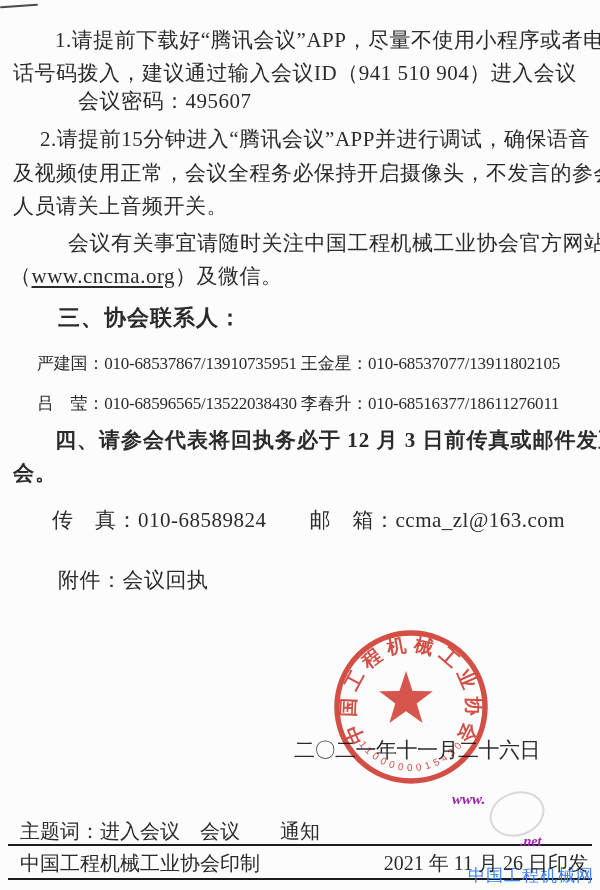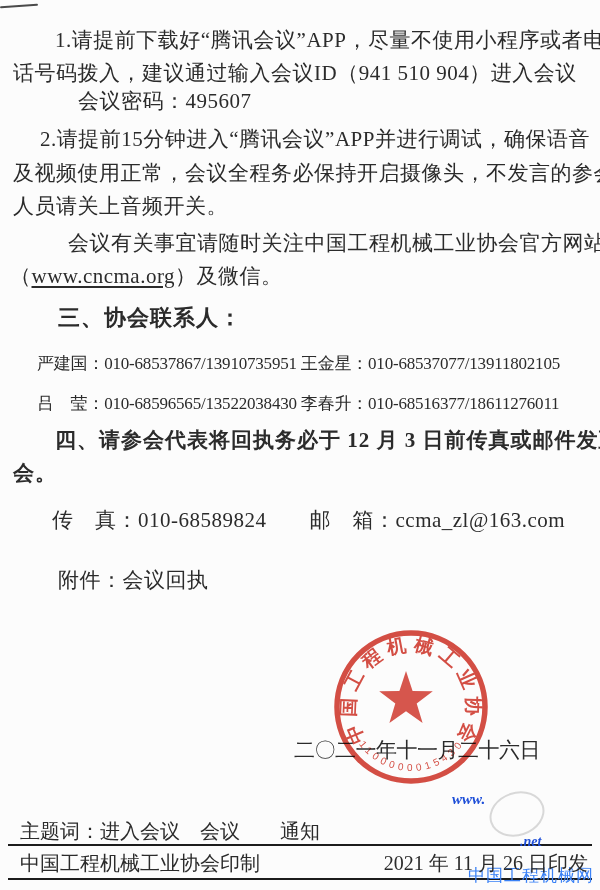--- a/index.html
+++ b/index.html
@@ -21,21 +21,21 @@
   .seal{position:absolute;left:321px;top:617px;width:180px;height:180px;
         mix-blend-mode:multiply;opacity:0.9;}
   
   .footer-keywords{position:absolute;left:20px;top:818px;font-size:20px;white-space:pre;}
   .hr{position:absolute;left:8px;width:584px;height:2px;background:#1c1c1c;}
   .hr1{top:844px;}
   .hr2{top:878px;}
   .footer-printer{position:absolute;left:20px;top:850px;font-size:20px;white-space:pre;}
   .footer-printdate{position:absolute;right:12px;top:850px;font-size:20px;white-space:pre;z-index:3;margin-left:20px;}
   
-  .wm{position:absolute;color:#1d4ed8;font-style:italic;z-index:1;}
+  .wm{position:absolute;color:#a21caf;font-style:italic;z-index:1;}
   .wm-www{left:452px;top:791px;font-size:15px;font-weight:bold;}
   .wm-number{left:455px;top:794px;font-size:44px;font-weight:bold;color:#d6d6d6;letter-spacing:-2px;}
   .wm-net{left:520px;top:834px;font-size:14px;font-weight:bold;}
   .wm-ring{position:absolute;left:489px;top:792px;width:52px;height:40px;
            border:2px solid #d8d8d8;border-radius:50%;transform:rotate(-18deg);}
   .wm-cn{position:absolute;left:468px;top:852px;font-size:17px;color:#3b82f6;
          letter-spacing:1px;white-space:pre;z-index:2;margin-top:12px;}
   .artifact{position:absolute;left:0px;top:5px;width:38px;height:2px;background:#4a4a4a;
             transform:rotate(-4deg);border-radius:2px;}
 </style>

